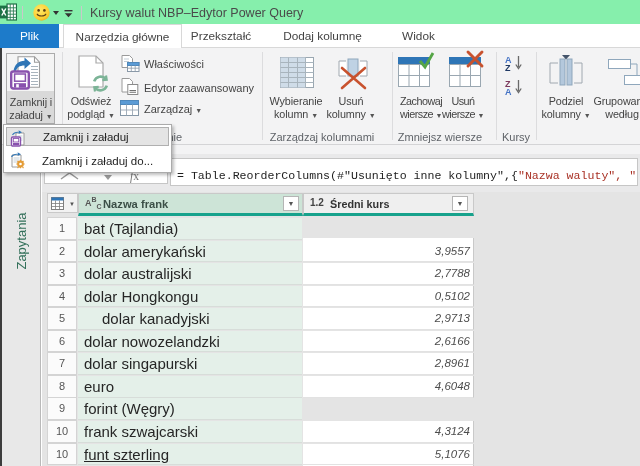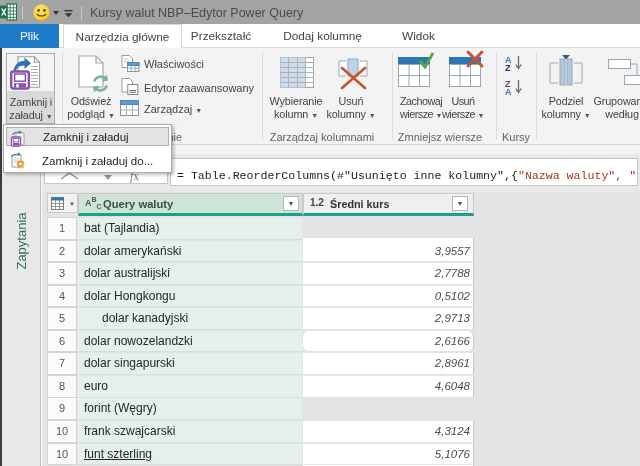--- a/index.html
+++ b/index.html
@@ -1,20 +1,20 @@
 <!DOCTYPE html>
 <html><head>
 <meta charset="utf-8">
 <style>
   * { margin:0; padding:0; box-sizing:border-box; }
   html,body { width:640px; height:466px; overflow:hidden; }
   body { font-family:"Liberation Sans", sans-serif; position:relative; background:#fff; }
   .abs { position:absolute; }
   
-  #titlebar { left:0; top:0; width:640px; height:24px; background:#a3a3a3; }
+  #titlebar { left:0; top:0; width:640px; height:24px; background:#86efac; }
   .tsep { width:1px; background:#c9c9c9; }
   #title { left:90px; top:6px; font-size:12.5px; color:#4a4a4a; }
   
   #tabrow { left:0; top:24px; width:640px; height:24px; background:#fff; border-bottom:1px solid #d8d8d8; }
   .tab { position:absolute; top:0; height:24px; line-height:24px; font-size:11.8px; color:#444; text-align:center; }
   #tab-plik { left:0; width:59px; background:#1d7bca; color:#fff; }
   #tab-narz { left:63px; width:119px; background:#fff; border:1px solid #d8d8d8; border-bottom:none; height:25px; }
   
   #ribbon { left:0; top:48px; width:640px; height:97px; background:#f3f3f4; border-bottom:1px solid #d4d4d6; }
   .gsep { position:absolute; top:4px; width:1px; height:88px; background:#dcdcde; }
@@ -30,21 +30,21 @@
   #finput .red { color:#a93226; }
   
   #sidebar { left:0; top:145px; width:41px; height:321px; background:#e8e8e8; border-right:1px solid #b9b9b9; }
   #zap { left:-8px; top:234px; width:60px; height:14px; color:#33705a; font-size:13px; line-height:14px; text-align:center; transform:rotate(-90deg); transform-origin:center; white-space:nowrap; }
   
   #canvas { left:42px; top:192px; width:598px; height:274px; background:#e4e4e4; }
   #leftborder { left:0; top:48px; width:1.5px; height:418px; background:#3c3c3c; }
   .hdrbox { position:absolute; top:1px; height:20px; border:1px solid #c9c9c9; font-size:11px; font-weight:bold; color:#333; }
   .ddbtn { position:absolute; top:2px; width:16px; height:15px; background:#fff; border:1px solid #b5b5b5; text-align:center; line-height:13px; font-size:7px; color:#555; }
   .rown { position:absolute; left:5px; width:30px; background:#fbfbfb; border:1px solid #d4d4d4; text-align:center; font-size:11px; color:#555; }
-  .c1 { position:absolute; left:36px; width:224px; background:#e4f0e9; border-bottom:1px solid #d7ddd9; font-size:12px; color:#262626; padding-left:6px; }
+  .c1 { position:absolute; left:36px; width:224px; background:#e4f0e9; border-bottom:1px solid #d7ddd9; font-size:15px; color:#262626; padding-left:6px; }
   .c2 { position:absolute; left:261px; width:171px; background:#fff; border-bottom:1px solid #e2e2e2; border-right:1px solid #c9c9c9; font-size:11.5px; font-style:italic; color:#4d4d4d; text-align:right; padding-right:3px; }
   
   #menu { left:3px; top:124px; width:169px; height:49px; background:#fff; border:1px solid #ababab; box-shadow:2px 2px 3px rgba(0,0,0,0.25); z-index:50; }
   .mitem { position:absolute; left:2px; width:163px; height:22px; font-size:11.5px; color:#1e1e1e; line-height:22px; }
   .mitem .ic { position:absolute; left:3px; top:2px; }
   .mitem .tx { position:absolute; left:36px; }
 </style>
 </head>
 <body>
 
@@ -249,21 +249,21 @@
   <div class="abs" style="left:5px;top:1px;width:31px;height:20px;border:1px solid #c9c9c9;background:#f2f2f2">
     <svg class="abs" style="left:3px;top:3px" width="15" height="13" viewBox="0 0 15 13">
       <rect x="0.5" y="0.5" width="12" height="12" fill="#fff" stroke="#7f7f7f"></rect>
       <rect x="0.5" y="0.5" width="12" height="3" fill="#2e75b6"></rect>
       <path d="M0.5 6.5h12M0.5 9.5h12M4.5 3.5v9M8.5 3.5v9" stroke="#7f7f7f" stroke-width="0.8"></path>
     </svg>
     <span style="position:absolute;left:21px;top:7px;font-size:6px;color:#555">▼</span>
   </div>
   <div class="hdrbox" style="left:36px;width:225px;background:#cde4d7;border-bottom:3px solid #17a28c;height:23px">
     <span style="position:absolute;left:6px;top:2px;font-size:9px;color:#555">A<span style="font-size:7px;vertical-align:super">B</span><span style="font-size:7px;vertical-align:sub">C</span></span>
-    <span style="position:absolute;left:24px;top:4px;color:#3c4f47;font-size:11.2px">Query waluty</span>
+    <span style="position:absolute;left:24px;top:4px;color:#3c4f47;font-size:11.2px">Nazwa frank</span>
     <div class="ddbtn" style="right:3px">▼</div>
   </div>
   <div class="hdrbox" style="left:261px;width:171px;background:#efefef;border-bottom:3px solid #17a28c;height:23px">
     <span style="position:absolute;left:6px;top:3px;font-size:10px;color:#444">1.2</span>
     <span style="position:absolute;left:26px;top:4px;font-size:10.8px">Średni kurs</span>
     <div class="ddbtn" style="right:5px">▼</div>
   </div>
 <div class="rown" style="top: 25px; height: 22.7px; line-height: 21.7px;">1</div>
     <div class="c1" style="top: 26px; height: 21.7px; line-height: 21.7px;">bat (Tajlandia)</div>
     <div class="c2" style="top: 26px; height: 21.7px; line-height: 21.7px; margin-top: 20px;">0,127</div>
@@ -274,21 +274,21 @@
     <div class="c1" style="top: 71.1px; height: 21.7px; line-height: 21.7px;">dolar australijski</div>
     <div class="c2" style="top: 71.1px; height: 21.7px; line-height: 21.7px;">2,7788</div>
     <div class="rown" style="top: 92.65px; height: 22.7px; line-height: 21.7px;">4</div>
     <div class="c1" style="top: 93.65px; height: 21.7px; line-height: 21.7px;">dolar Hongkongu</div>
     <div class="c2" style="top: 93.65px; height: 21.7px; line-height: 21.7px;">0,5102</div>
     <div class="rown" style="top: 115.2px; height: 22.7px; line-height: 21.7px;">5</div>
     <div class="c1" style="top: 116.2px; height: 21.7px; line-height: 21.7px; padding-left: 24px;">dolar kanadyjski</div>
     <div class="c2" style="top: 116.2px; height: 21.7px; line-height: 21.7px;">2,9713</div>
     <div class="rown" style="top: 137.75px; height: 22.7px; line-height: 21.7px;">6</div>
     <div class="c1" style="top: 138.75px; height: 21.7px; line-height: 21.7px;">dolar nowozelandzki</div>
-    <div class="c2" style="top: 138.75px; height: 21.7px; line-height: 21.7px; border-radius: 6px;">2,6166</div>
+    <div class="c2" style="top: 138.75px; height: 21.7px; line-height: 21.7px;">2,6166</div>
     <div class="rown" style="top: 160.3px; height: 22.7px; line-height: 21.7px;">7</div>
     <div class="c1" style="top: 161.3px; height: 21.7px; line-height: 21.7px;">dolar singapurski</div>
     <div class="c2" style="top: 161.3px; height: 21.7px; line-height: 21.7px;">2,8961</div>
     <div class="rown" style="top: 182.85px; height: 22.7px; line-height: 21.7px;">8</div>
     <div class="c1" style="top: 183.85px; height: 21.7px; line-height: 21.7px;">euro</div>
     <div class="c2" style="top: 183.85px; height: 21.7px; line-height: 21.7px;">4,6048</div>
     <div class="rown" style="top: 205.4px; height: 22.7px; line-height: 21.7px;">9</div>
     <div class="c1" style="top: 206.4px; height: 21.7px; line-height: 21.7px;">forint (Węgry)</div>
     <div class="c2" style="top: 206.4px; height: 21.7px; line-height: 21.7px; margin-top: 47px;">0,012553</div>
     <div class="rown" style="top: 227.95px; height: 22.7px; line-height: 21.7px;">10</div>

